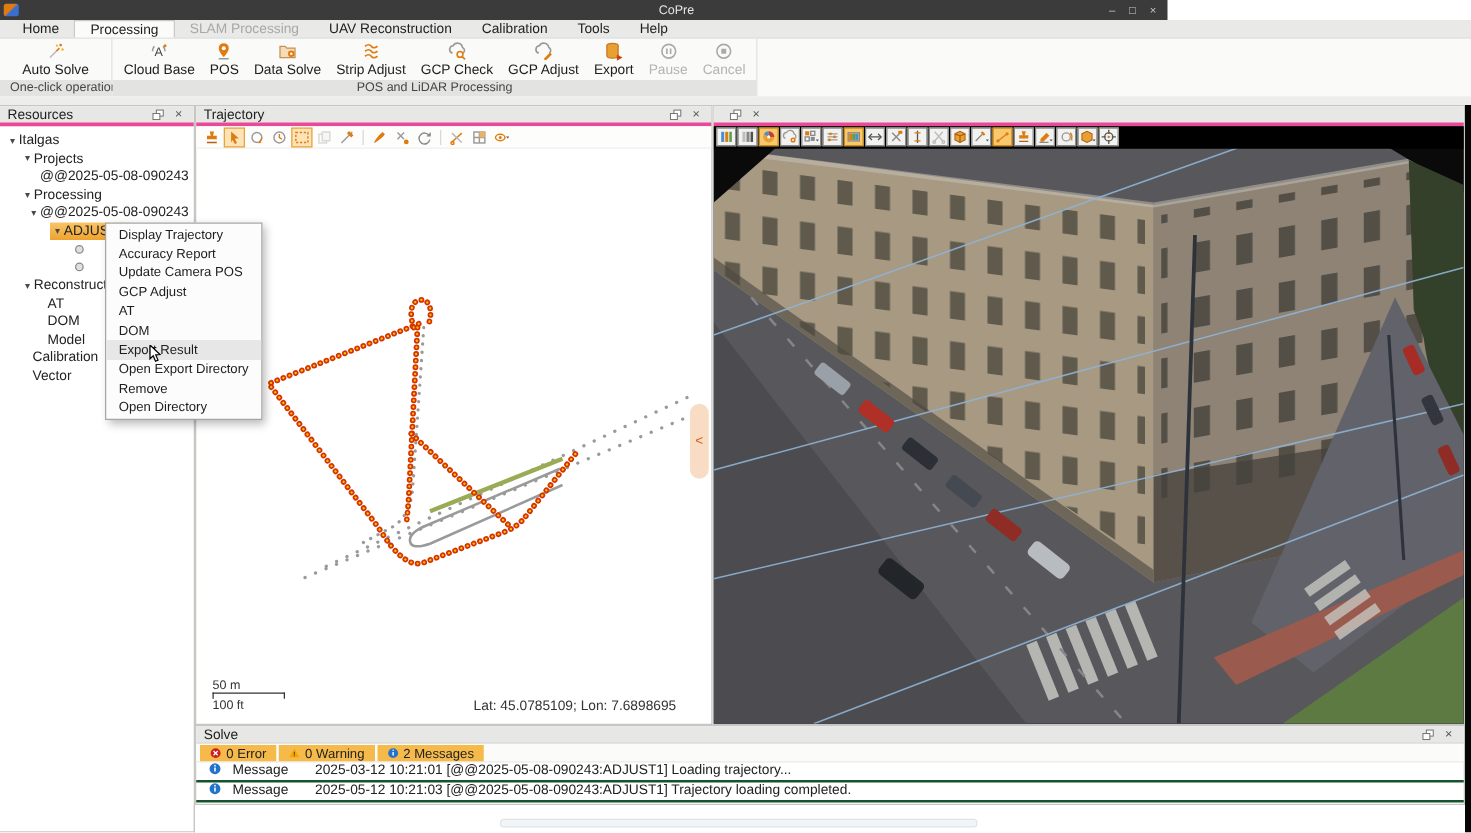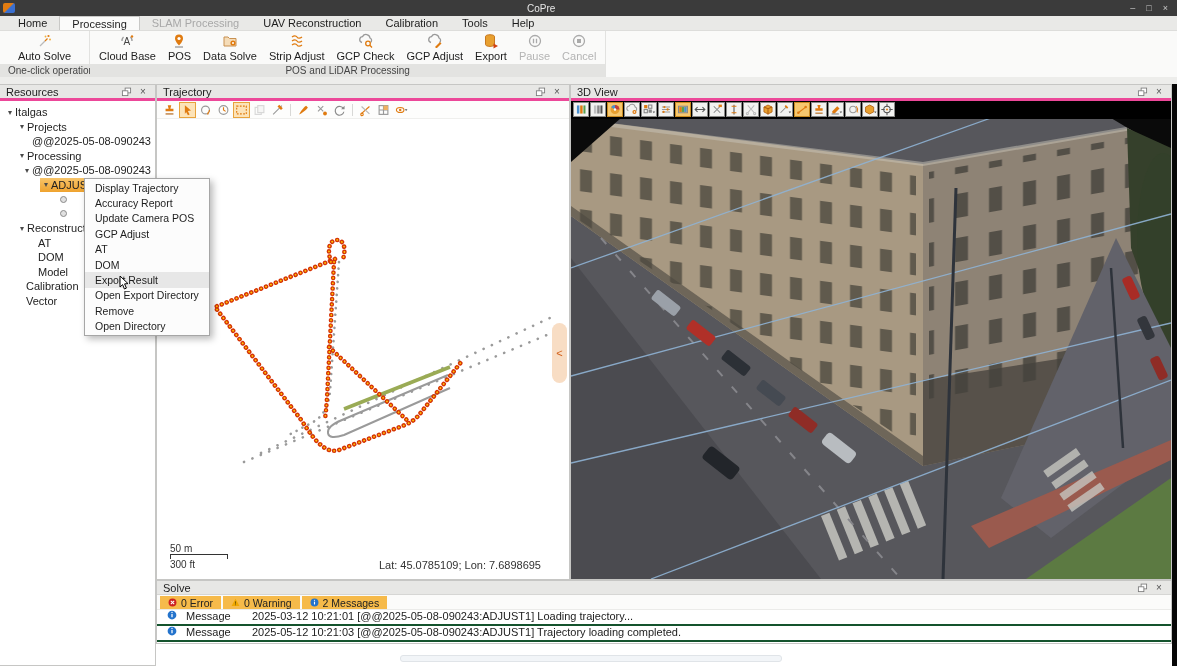--- a/index.html
+++ b/index.html
@@ -1,20 +1,20 @@
 <!DOCTYPE html>
 <html><head>
 <meta charset="utf-8">
 <style>
 *{margin:0;padding:0;box-sizing:border-box}
 html,body{width:1177px;height:666px;overflow:hidden}
 body{font-family:"Liberation Sans",sans-serif;font-size:11px;color:#222;background:#fff;position:relative}
 
 
-.titlebar{position:absolute;left:0;top:0;width:1177px;height:16px;background:#3b3b3b;display:flex;align-items:center}
+.titlebar{position:absolute;left:0;top:0;width:934px;height:16px;background:#3b3b3b;display:flex;align-items:center}
 .title-logo{width:12px;height:10px;margin-left:3px;border-radius:2px;background:linear-gradient(135deg,#e07b10 45%,#3a6fd0 55%)}
 .title-text{position:absolute;left:527px;font-size:10px;color:#e6e6e6}
 .win-controls{margin-left:auto;display:flex;gap:11px;margin-right:9px;font-size:9px;color:#c8c8c8}
 .win-controls span{cursor:default}
 
 
 .menubar{position:absolute;top:16px;left:0;width:1177px;height:15px;background:#e9e9e7;display:flex;align-items:stretch;padding-left:6px;border-bottom:1px solid #dddddb}
 .tab{padding:0 12px;display:flex;align-items:center;color:#1d1d1d;white-space:nowrap}
 .tab.active{background:#fbfbfa;border:1px solid #c9c9c7;border-bottom:none}
 .tab.disabled{color:#a8a8a8}
@@ -447,29 +447,28 @@
     <path class="red-base" d="M173 142 C169 130 171 121 178 120 C186 119 189 129 184 142"></path>
     <path class="yellow-core" d="M173 142 C169 130 171 121 178 120 C186 119 189 129 184 142"></path>
     <path class="red-base" d="M176 142 L169 278 Q168 292 167 299"></path>
     <path class="yellow-core" d="M176 142 L169 278 Q168 292 167 299"></path>
     <path class="red-base" d="M171 227 L252 303"></path>
     <path class="yellow-core" d="M171 227 L252 303"></path>
   </svg>
   <div class="scalebar">
     <div>50 m</div>
     <div class="sb-rule"></div>
-    <div>300 ft</div>
+    <div>100 ft</div>
   </div>
   <div class="status">Lat: 45.0785109; Lon: 7.6898695</div>
   <div class="collapse">&lt;</div>
 </div>
 
 <div class="panel" id="view3d">
   <div class="phead">
-    <span class="ptitle">3D View</span>
     <span class="picon">
         <svg viewBox="0 0 16 16">
           <rect x="6" y="3" width="8" height="7" fill="#fff" stroke="#777" stroke-width="1.2"></rect>
           <rect x="2" y="7" width="8" height="7" fill="#fff" stroke="#777" stroke-width="1.2"></rect>
         </svg>
       </span>
     <span class="picon">×</span>
   </div>
   <div class="v3dbody">
     <div class="v3dtoolbar">

